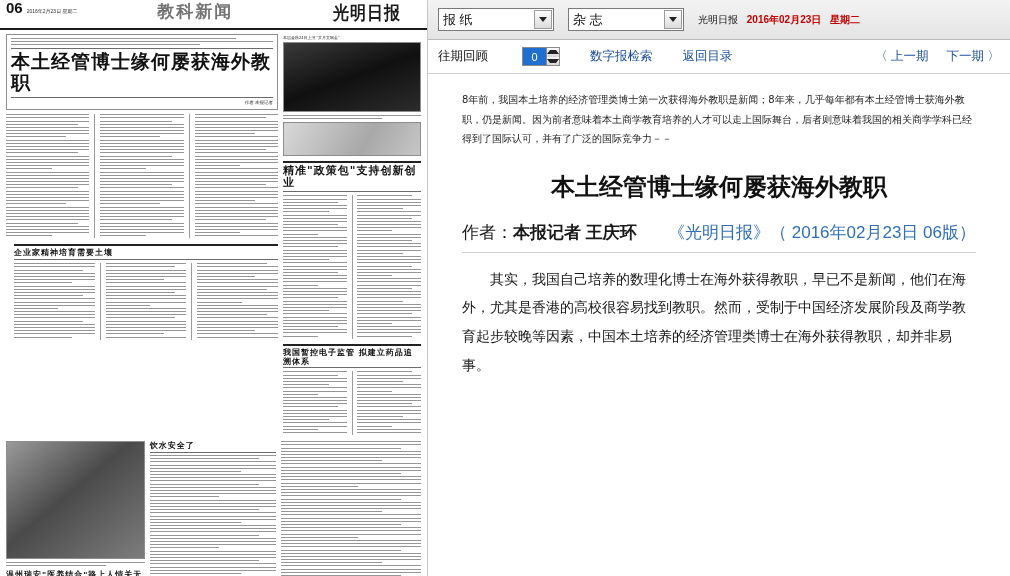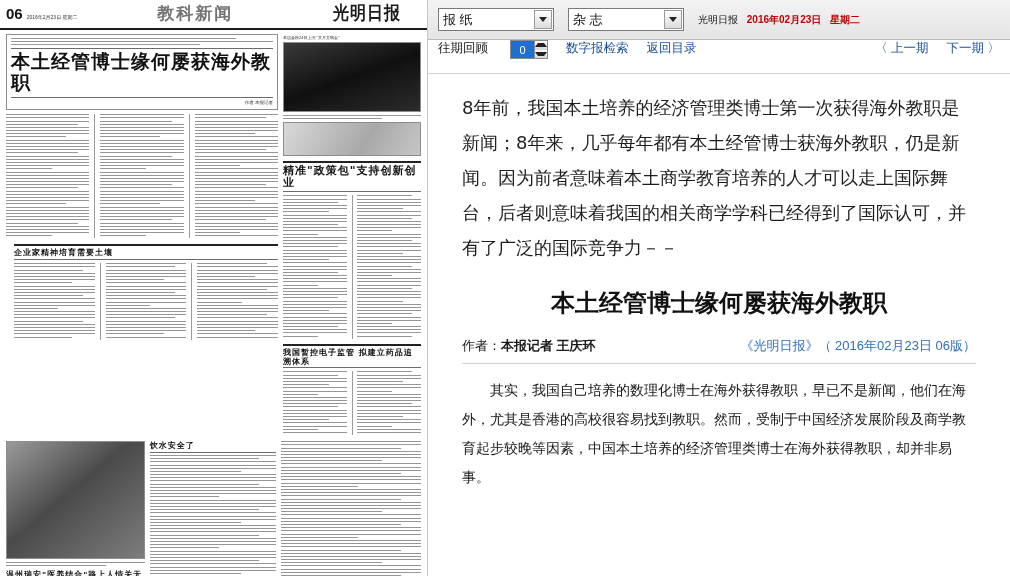--- a/index.html
+++ b/index.html
@@ -20,21 +20,21 @@
   #left-pane {
     width: 428px; height: 576px;
     background: #ffffff;
     position: relative;
     overflow: hidden;
     border-right: 1px solid #c8c8c8;
   }
   .paper-header {
     height: 30px;
     display: flex;
-    align-items: center;
+    align-items: flex-start;
     padding: 0 6px 2px 6px;
     border-bottom: 2px solid #1a1a1a;
   }
   .ph-issue { font-size: 15px; font-weight: bold; color: #111; line-height: 1; }
   .ph-date { font-size: 5px; color: #333; margin-left: 4px; margin-bottom: 1px; }
   .ph-sec {
     flex: 1;
     text-align: center;
     font-size: 17px;
     font-weight: bold;
@@ -144,23 +144,23 @@
   }
   .masthead-right .red {
     color: #c00000; font-weight: bold; margin-left: 6px;
   }
 
   .subbar {
     height: 34px;
     background: #ffffff;
     border-bottom: 1px solid #cfcfcf;
     display: flex;
-    align-items: flex-start;
+    align-items: center;
     padding: 0 10px;
-    gap: 18px;
+    gap: 30px;
     font-size: 12.5px;
     color: #123a7a;
   }
   .subbar .lbl { color: #1a1a1a; }
   .link { color: #1b4f9c; cursor: pointer; }
   .spinner {
     width: 38px; height: 19px;
     border: 1px solid #8a8a8a;
     background: #1f6fd0;
     display: inline-flex;
@@ -196,37 +196,37 @@
   .pager { margin-left: auto; display: flex; gap: 18px; align-items: center; font-size: 12.5px; }
   .pager .pg { color: #1b4f9c; }
 
   .article {
     flex: 1;
     overflow: hidden;
     padding: 16px 34px 0 34px;
     position: relative;
   }
   .lede {
-    font-size: 18px;
+    font-size: 10px;
     line-height: 1.95;
     color: #1d1d1d;
     font-family: "DejaVu Sans", sans-serif;
   }
   .art-title {
     text-align: center;
     font-size: 24px;
     font-weight: bold;
     color: #111;
     margin: 22px 0 18px 0;
     font-family: "DejaVu Sans", sans-serif;
   }
   .art-meta {
     display: flex;
     align-items: baseline;
-    font-size: 13px;
+    font-size: 17px;
     color: #1a1a1a;
     padding-bottom: 8px;
     border-bottom: 1px solid #d0d0d0;
   }
   .art-meta .author { font-weight: bold; }
   .art-meta .source { margin-left: auto; color: #2f6fb5; }
   .art-body {
     font-size: 14px;
     line-height: 2.05;
     color: #161616;

